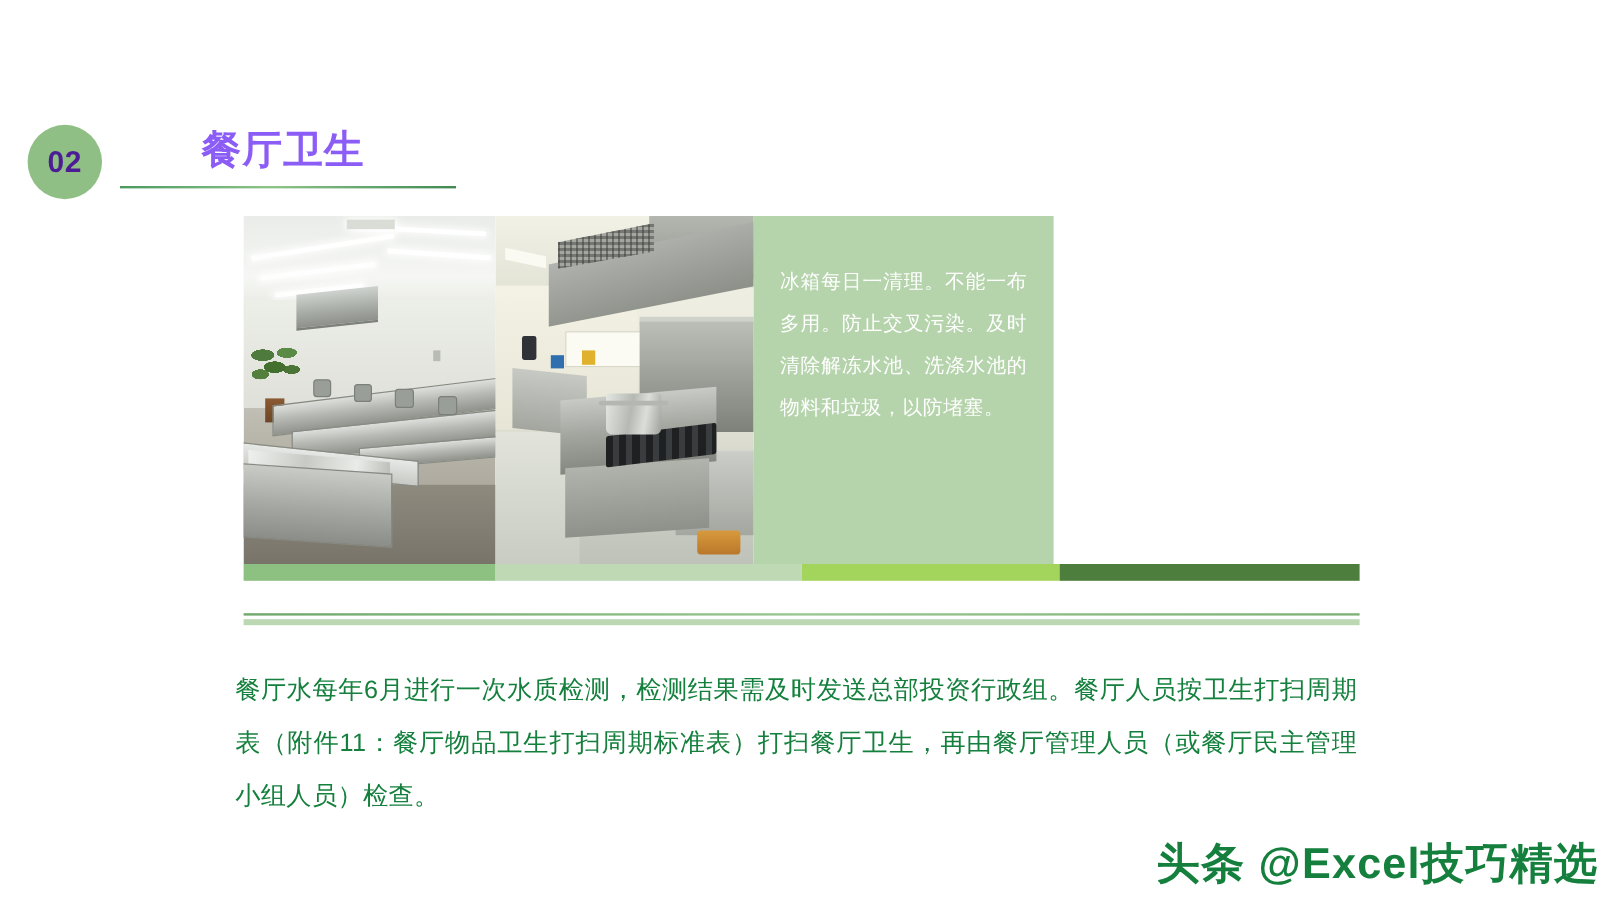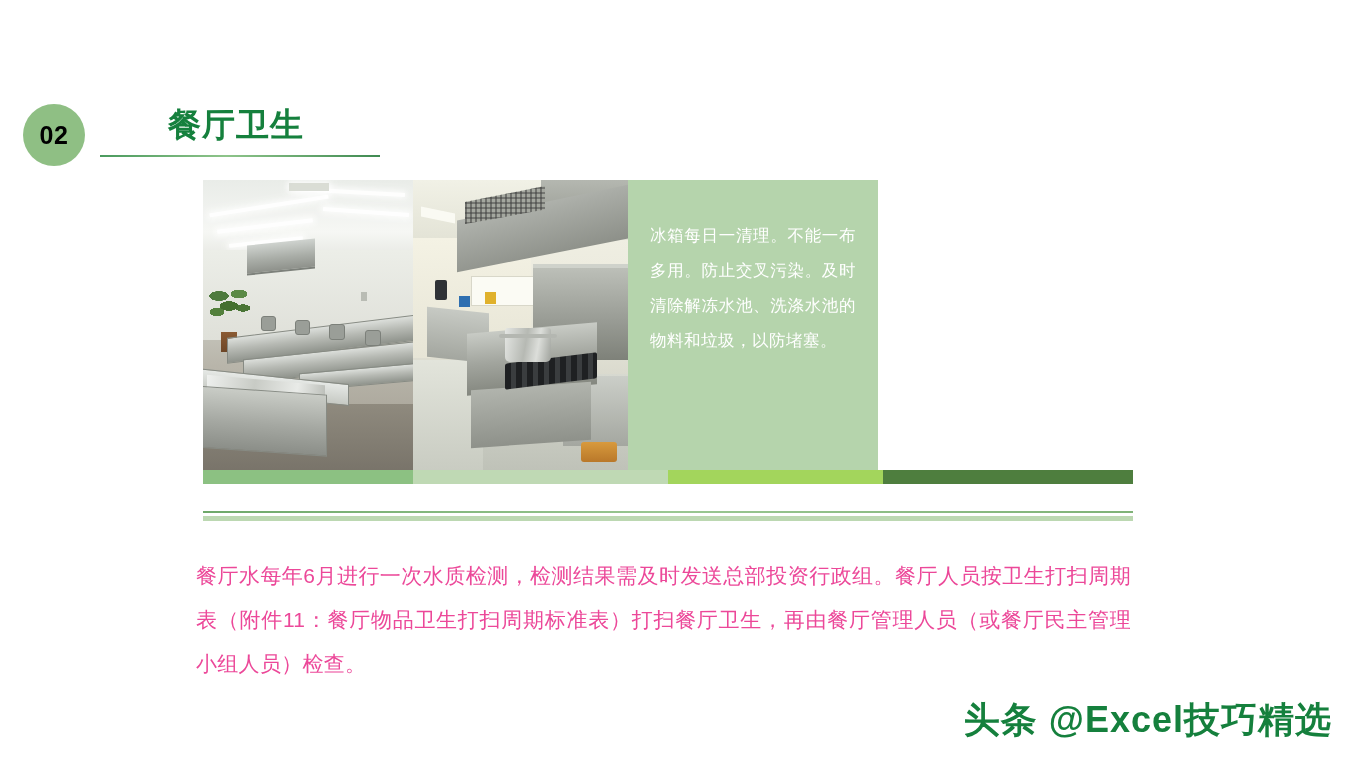--- a/index.html
+++ b/index.html
@@ -29,33 +29,33 @@
     top: 9px;
     width: 62px;
     height: 62px;
     border-radius: 50%;
     background: #8FBF84;
     display: flex;
     align-items: center;
     justify-content: center;
   }
   .badge-circle .badge-num {
-    color: #000000;
+    color: #4c1d95;
     font-size: 25px;
     font-weight: bold;
     letter-spacing: 0.5px;
     line-height: 1;
   }
   .page-title {
     position: absolute;
     left: 168px;
     top: 8px;
     font-size: 33px;
     font-weight: bold;
-    color: #15803d;
+    color: #8b5cf6;
     letter-spacing: 1px;
     white-space: nowrap;
   }
   .title-underline {
     position: absolute;
     left: 100px;
     top: 60px;
     width: 280px;
     height: 2px;
     background: linear-gradient(to right, #4a9a5e 0%, #8ec48a 45%, #3f8a52 100%);
@@ -265,21 +265,21 @@
   }
 
   
   .body-text {
     position: absolute;
     left: 196px;
     top: 554px;
     width: 935px;
     font-size: 21px;
     line-height: 44px;
-    color: #ec4899;
+    color: #15803d;
     letter-spacing: 0.3px;
     text-align: justify;
   }
 
   
   .watermark {
     position: absolute;
     right: 18px;
     bottom: 14px;
     font-size: 36px;

